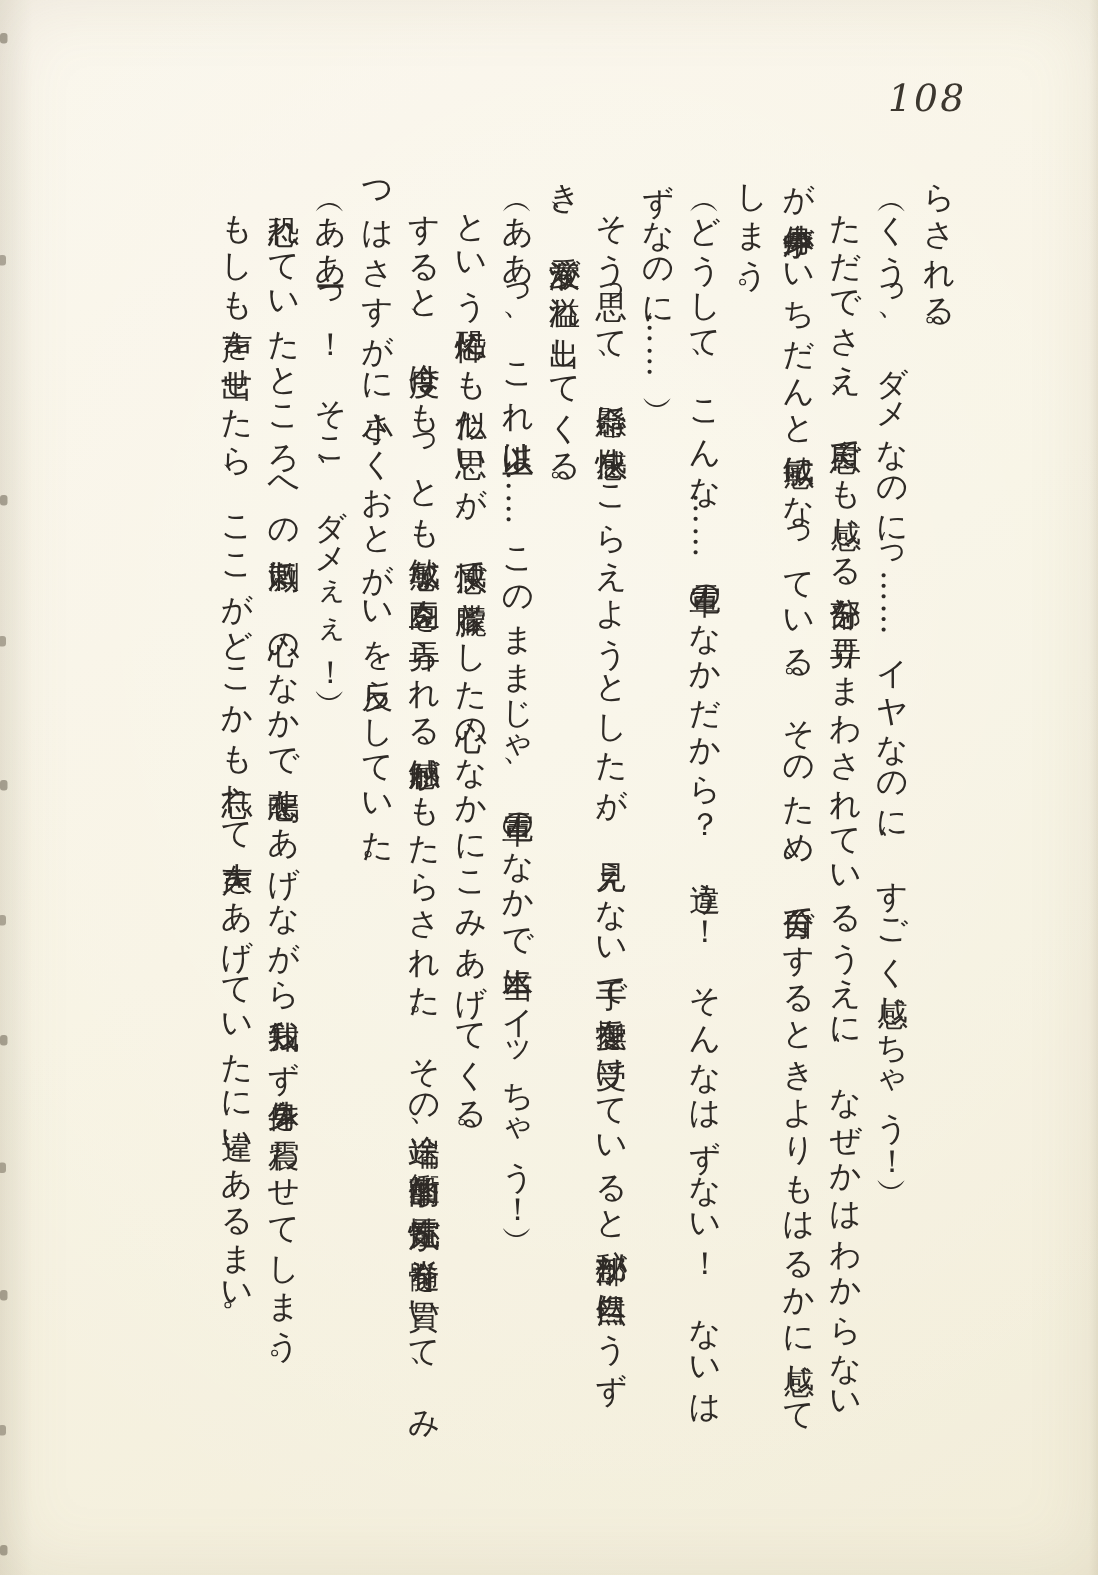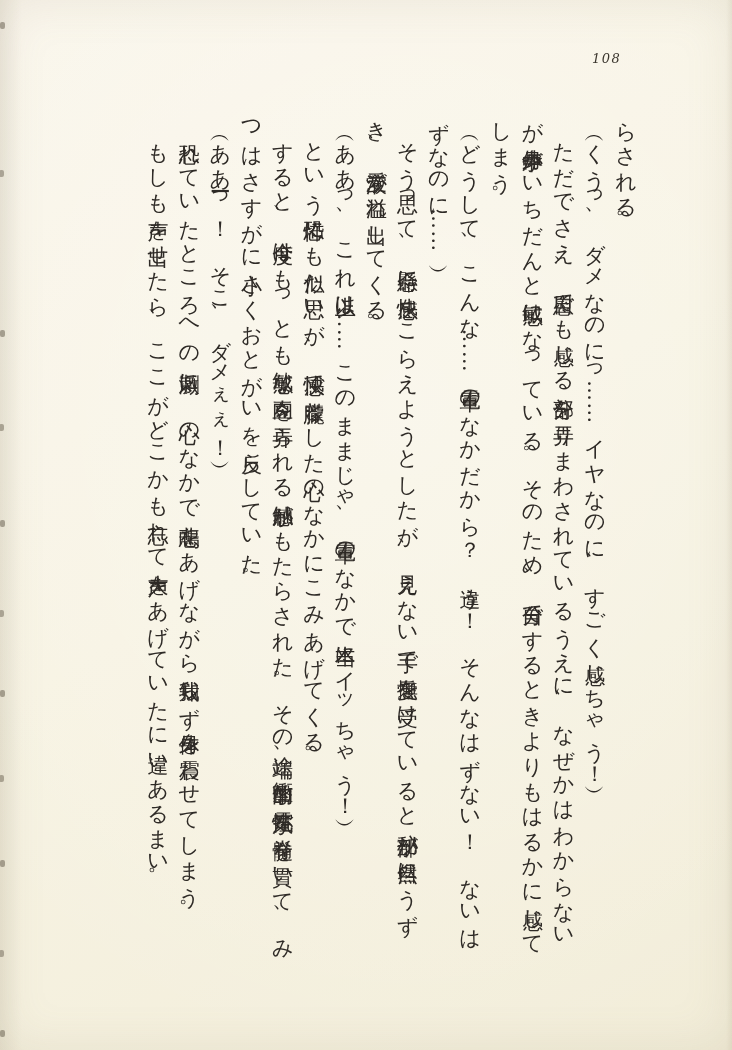--- a/index.html
+++ b/index.html
@@ -17,21 +17,21 @@
       linear-gradient(90deg, rgba(120,108,84,0.10), rgba(120,108,84,0.0) 22px),
       radial-gradient(130% 105% at 55% 38%, rgba(255,255,255,0.30), rgba(0,0,0,0) 62%),
       linear-gradient(150deg, #faf6ec 0%, #f7f3e3 48%, #f2edd9 100%);
     box-shadow: inset 0 0 48px rgba(150,135,100,0.14);
     font-family: "DejaVu Serif", "Liberation Serif", serif;
   }
   .page-number {
     position: absolute;
     top: 51px;
     left: 592px;
-    font-size: 13px;
+    font-size: 25px;
     font-style: italic;
     letter-spacing: 1.5px;
     color: #3c372f;
   }
   .text-block {
     position: absolute;
     top: 107px;
     right: 91px;
     height: 856px;
     writing-mode: vertical-rl;

